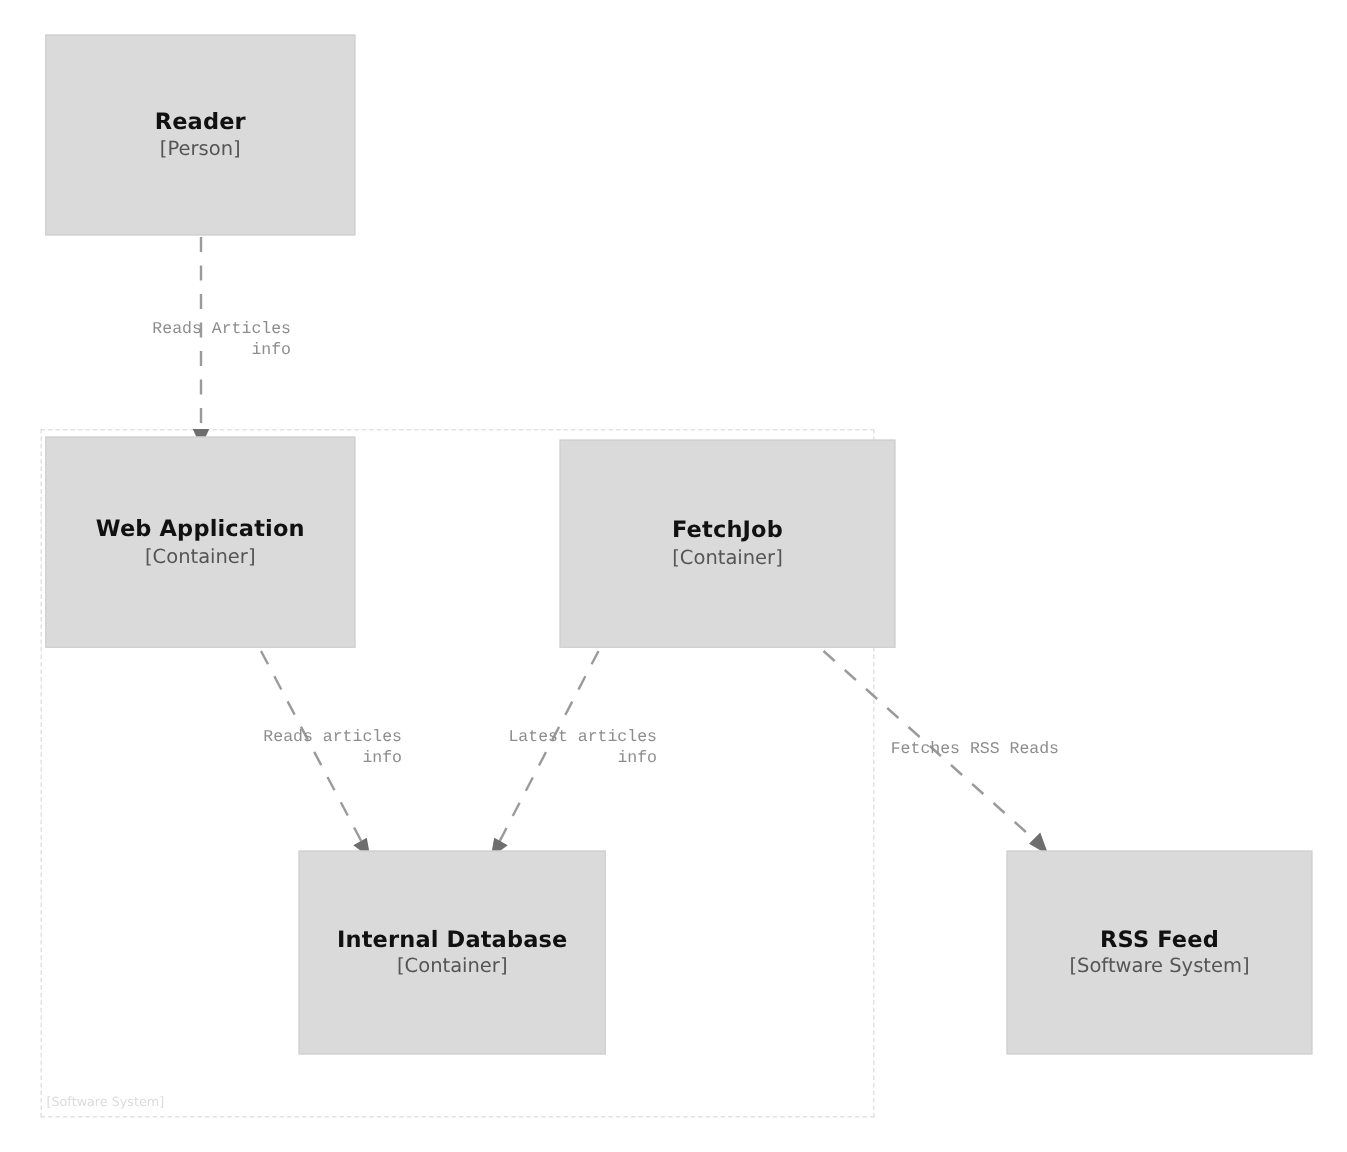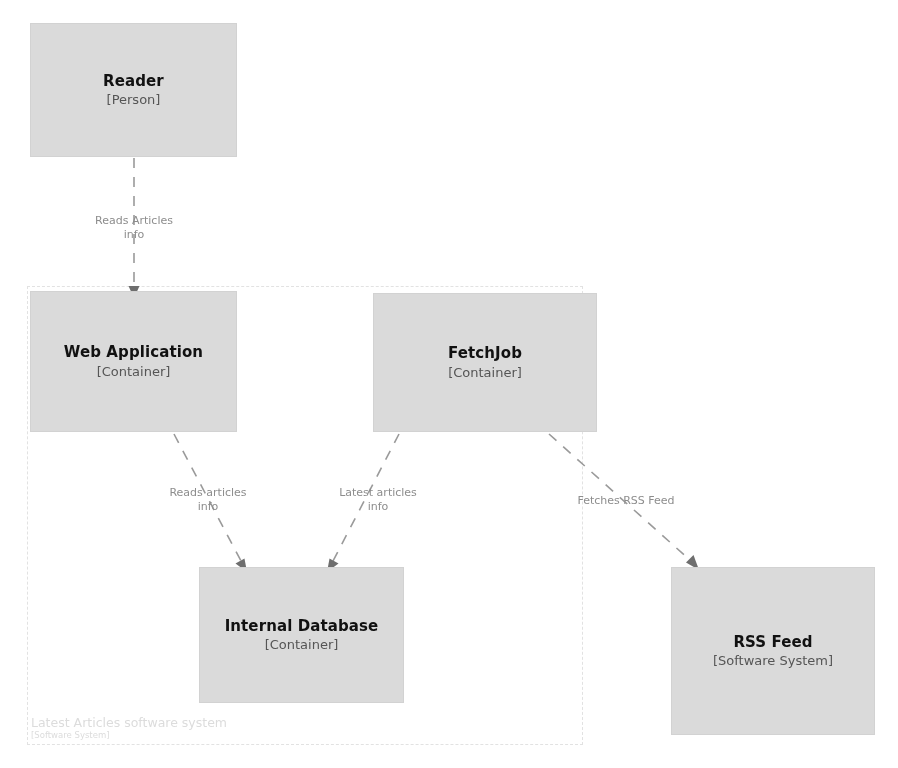--- a/index.html
+++ b/index.html
@@ -43,21 +43,21 @@
     font-size: 13px;
     color: #555555;
     margin-top: 4px;
     line-height: 1.1;
   }
 
   #node-reader        { left: 30px;  top: 23px;  width: 207px; height: 134px; }
   #node-webapp        { left: 30px;  top: 291px; width: 207px; height: 141px; }
   #node-fetchjob      { left: 373px; top: 293px; width: 224px; height: 139px; }
   #node-database      { left: 181px; top: 567px; width: 205px; height: 136px; margin-left: 18px; }
-  #node-rssfeed       { left: 671px; top: 567px; width: 204px; height: 168px; }
+  #node-rssfeed       { left: 671px; top: 567px; width: 204px; height: 136px; }
 
   
   #boundary {
     position: absolute;
     left: 27px;
     top: 286px;
     width: 556px;
     height: 459px;
     border: 1px dashed #e2e2e2;
     box-sizing: border-box;
@@ -96,35 +96,35 @@
   .edge-head {
     fill: #6e6e6e;
   }
 
   
   .edge-label {
     position: absolute;
     color: #8d8d8d;
     font-size: 11px;
     line-height: 1.25;
-    text-align: center;
+    text-align: right;
     white-space: pre-line;
+    font-family: Liberation Mono, monospace;
   }
   #label-reads-articles-info   { left: 74px;  top: 214px; width: 120px; }
   #label-reads-articles        { left: 148px; top: 486px; width: 120px; }
   #label-stores-articles       { left: 318px; top: 486px; width: 120px; }
   #label-fetches-rss           { left: 546px; top: 494px; width: 160px; }
 </style>
 </head>
 <body>
 
 <div id="canvas">
 
   <div id="boundary"></div>
-  <div class="boundary-label" id="boundary-name">Latest Articles software system</div>
   <div class="boundary-label" id="boundary-type">[Software System]</div>
 
   <svg id="edges" viewBox="0 0 898 768" xmlns="http://www.w3.org/2000/svg">
 
     <g>
       <line class="edge-line" x1="134" y1="158" x2="134" y2="288"></line>
       <polygon class="edge-head" points="134,298 128.5,286 139.5,286"></polygon>
     </g>
 
     <g>
@@ -145,21 +145,21 @@
 
   <div class="edge-label" id="label-reads-articles-info">Reads Articles
 info</div>
 
   <div class="edge-label" id="label-reads-articles">Reads articles
 info</div>
 
   <div class="edge-label" id="label-stores-articles">Latest articles
 info</div>
 
-  <div class="edge-label" id="label-fetches-rss">Fetches RSS Feed</div>
+  <div class="edge-label" id="label-fetches-rss">Fetches RSS Reads</div>
 
   <div class="node" id="node-reader">
     <div class="node-name">Reader</div>
     <div class="node-type">[Person]</div>
   </div>
 
   <div class="node" id="node-webapp">
     <div class="node-name">Web Application</div>
     <div class="node-type">[Container]</div>
   </div>

